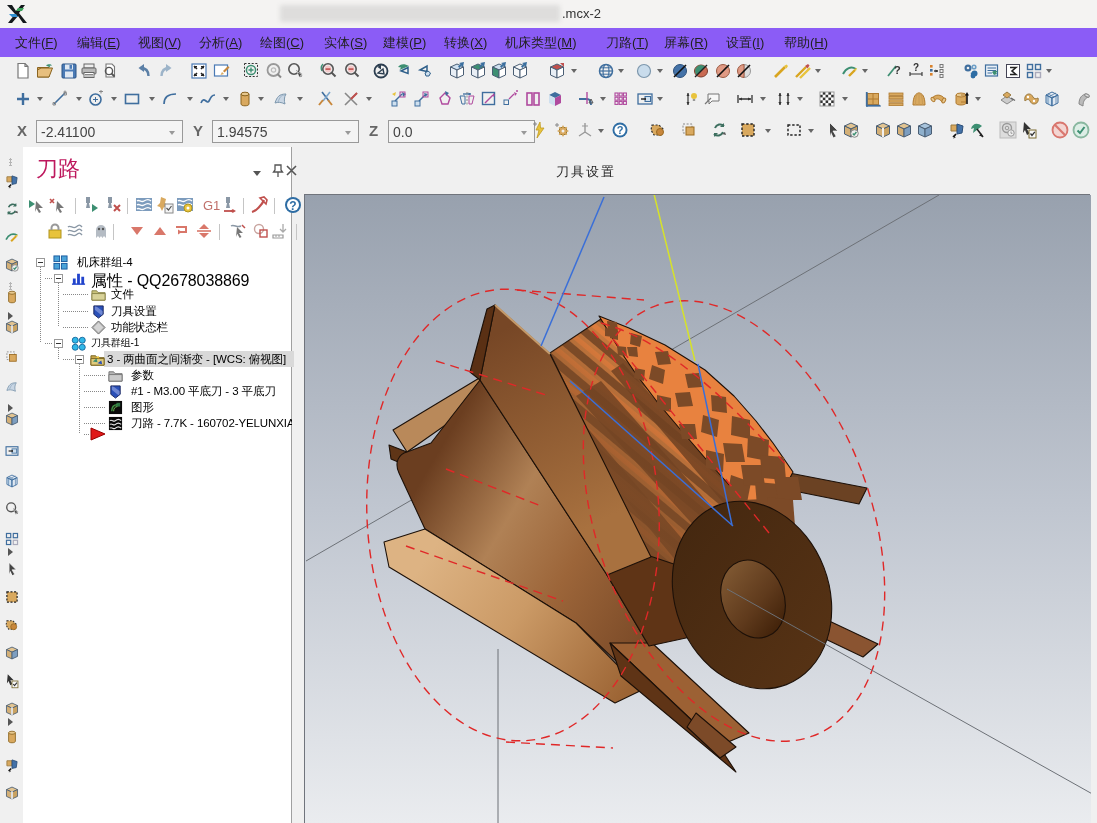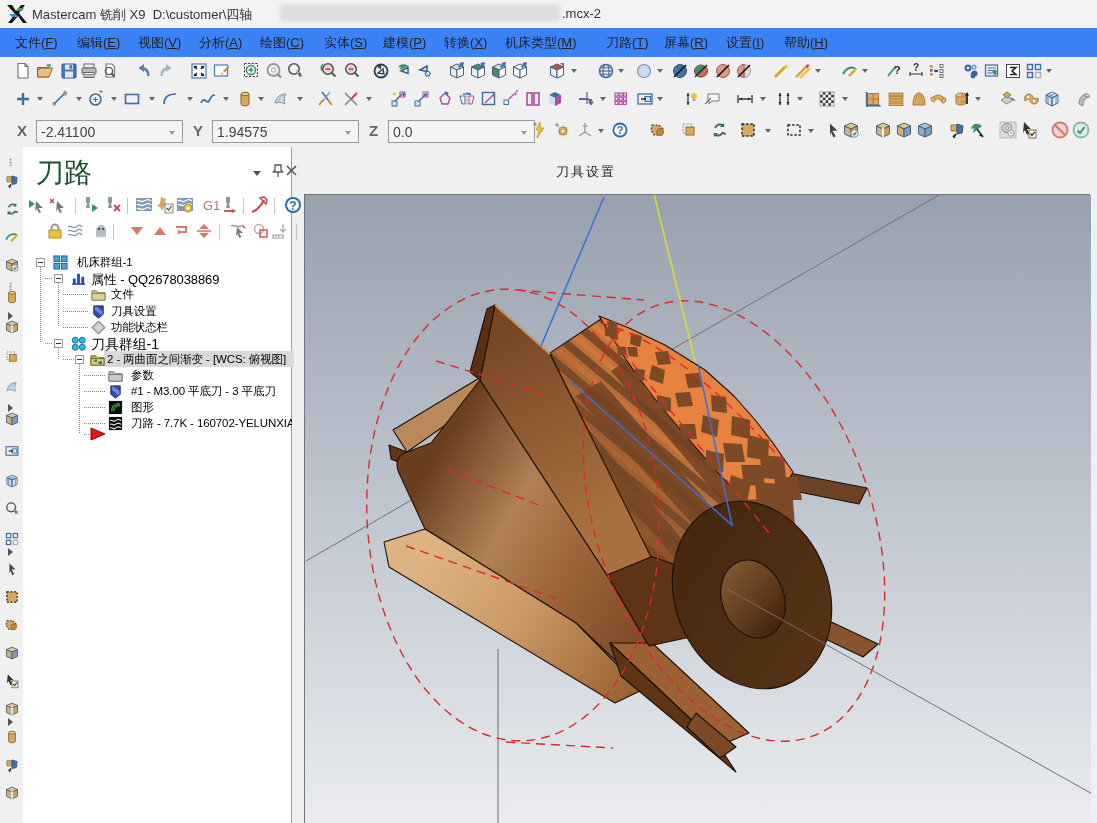--- a/index.html
+++ b/index.html
@@ -10,25 +10,24 @@
 .grip{position:absolute;width:3px;background-image:radial-gradient(circle,#b5b5b5 1px,transparent 1.2px);background-size:3px 3px}
 .menui{position:absolute;top:0;height:29px;line-height:29px;font-size:13px;color:#222}
 .menui u{text-decoration:underline}
 </style></head><body>
 <div class="abs" style="left:0;top:0;width:1097px;height:28px;background:#f4f3f2">
 <svg class="abs" style="left:6px;top:4px" width="22" height="20" viewBox="0 0 22 20">
 <path d="M1 1l8 9-7 9h4l6-7 5 7h4L13 9l6-8h-4l-5 6-4-6z" fill="#14181c"></path>
 <path d="M3 10h7l2 3H6z" fill="#2e8fd0"></path>
       <path d="M10 7h6l2-3h-6z" fill="#3aa05a"></path>
 </svg>
-<span class="abs" style="left:32px;top:6px;font-size:13px;color:#333">Mastercam 铣削 X9&nbsp;&nbsp;D:\customer\四轴</span>
 <div class="abs" style="left:280px;top:5px;width:280px;height:17px;background:#dedddc;border-radius:2px;filter:blur(2px)"></div>
 <span class="abs" style="left:562px;top:6px;font-size:13px;color:#333">.mcx-2</span>
 </div>
-<div class="abs" style="left:0;top:28px;width:1097px;height:29px;background:#3b82f6">
+<div class="abs" style="left:0;top:28px;width:1097px;height:29px;background:#8b5cf6">
 <span class="menui" style="left:15px">文件(<u>F</u>)</span>
 <span class="menui" style="left:77px">编辑(<u>E</u>)</span>
 <span class="menui" style="left:138px">视图(<u>V</u>)</span>
 <span class="menui" style="left:199px">分析(<u>A</u>)</span>
 <span class="menui" style="left:260px">绘图(<u>C</u>)</span>
 <span class="menui" style="left:324px">实体(<u>S</u>)</span>
 <span class="menui" style="left:383px">建模(<u>P</u>)</span>
 <span class="menui" style="left:444px">转换(<u>X</u>)</span>
 <span class="menui" style="left:505px">机床类型(<u>M</u>)</span>
 <span class="menui" style="left:606px">刀路(<u>T</u>)</span>
@@ -961,21 +960,21 @@
         <rect x="8" y="7" width="2" height="9" fill="#f0f0f0"></rect>
       </svg>
     </div>
 <div class="grip" style="left:9px;top:11px;height:8px"></div>
 <div class="grip" style="left:9px;top:135px;height:8px"></div>
 <div class="abs" style="left:8px;top:165px;width:0;height:0;border-top:4px solid transparent;border-bottom:4px solid transparent;border-left:5px solid #555"></div>
 <div class="abs" style="left:8px;top:257px;width:0;height:0;border-top:4px solid transparent;border-bottom:4px solid transparent;border-left:5px solid #555"></div>
 <div class="abs" style="left:8px;top:401px;width:0;height:0;border-top:4px solid transparent;border-bottom:4px solid transparent;border-left:5px solid #555"></div>
 <div class="abs" style="left:8px;top:571px;width:0;height:0;border-top:4px solid transparent;border-bottom:4px solid transparent;border-left:5px solid #555"></div>
 <div class="abs" style="left:23px;top:0px;width:269px;height:676px;background:#fff;border-right:1px solid #a0a0a0">
-<span class="abs" style="left:13px;top:7px;font-size:28px;color:#14532d">刀路</span>
+<span class="abs" style="left:13px;top:7px;font-size:22px;color:#be185d">刀路</span>
 <div class="drp" style="left:230px;top:24px;border-top-color:#555;border-left-width:4.5px;border-right-width:4.5px;border-top-width:5px"></div>
 <svg class="abs" style="left:248px;top:17px" width="14" height="14" viewBox="0 0 14 14">
         <path d="M4 1h6v5l1.5 2h-9L4 6z" fill="none" stroke="#555" stroke-width="1.3"></path>
         <path d="M7 8v5" stroke="#555" stroke-width="1.3"></path>
       </svg>
 <svg class="abs" style="left:262px;top:17px" width="13" height="13" viewBox="0 0 13 13">
         <path d="M2 2l9 9M11 2l-9 9" stroke="#555" stroke-width="1.6"></path>
       </svg>
 <svg class="abs" style="left:5px;top:49px" width="18" height="18" viewBox="0 0 18 18">
         <path d="M1 4l6 4-6 4z" fill="#3d8f72"></path>
@@ -1094,28 +1093,28 @@
 <div class="abs" style="left:61px;top:276px;width:21px;height:1px;background-image:linear-gradient(90deg,#888 1px,transparent 1px);background-size:2px 1px"></div>
 <div class="abs" style="left:61px;top:287px;width:6px;height:1px;background-image:linear-gradient(90deg,#888 1px,transparent 1px);background-size:2px 1px"></div>
 <div class="abs" style="left:13px;top:111px;width:9px;height:9px;background:#fff;border:1px solid #999"></div>
 <div class="abs" style="left:15px;top:115px;width:5px;height:1px;background:#333"></div>
 <svg class="abs" style="left:30px;top:108px" width="15" height="15" viewBox="0 0 16 16">
         <rect x="1" y="1" width="6" height="6" fill="#4aa3d8" stroke="#1a5a9e"></rect>
         <rect x="9" y="1" width="6" height="6" fill="#4aa3d8" stroke="#1a5a9e"></rect>
         <rect x="1" y="9" width="6" height="6" fill="#4aa3d8" stroke="#1a5a9e"></rect>
         <rect x="9" y="9" width="6" height="6" fill="#4aa3d8" stroke="#1a5a9e"></rect>
       </svg>
-<span class="abs" style="left:54px;top:108px;width:215px;overflow:hidden;font-size:11.5px;letter-spacing:-0.1px;color:#000;white-space:nowrap">机床群组-1</span>
+<span class="abs" style="left:54px;top:108px;width:215px;overflow:hidden;font-size:11.5px;letter-spacing:-0.1px;color:#000;white-space:nowrap">机床群组-4</span>
 <div class="abs" style="left:31px;top:127px;width:9px;height:9px;background:#fff;border:1px solid #999"></div>
 <div class="abs" style="left:33px;top:131px;width:5px;height:1px;background:#333"></div>
 <svg class="abs" style="left:48px;top:124px" width="15" height="15" viewBox="0 0 16 16">
         <path d="M2 14V8h3v6zm4.5 0V3h3v11zm4.5 0V6h3v8z" fill="#2244cc"></path>
         <path d="M1 14h14" stroke="#2244cc" stroke-width="1.5"></path>
       </svg>
-<span class="abs" style="left:68px;top:124px;width:201px;overflow:hidden;font-size:13px;letter-spacing:-0.1px;color:#000;white-space:nowrap">属性 - QQ2678038869</span>
+<span class="abs" style="left:68px;top:124px;width:201px;overflow:hidden;font-size:16px;letter-spacing:-0.1px;color:#000;white-space:nowrap">属性 - QQ2678038869</span>
 <svg class="abs" style="left:68px;top:140px" width="15" height="15" viewBox="0 0 16 16">
         <path d="M1 4h5l1.5 2H15v8H1z" fill="#c9c27a" stroke="#8a844a"></path>
         <path d="M1 7h14v7H1z" fill="#d8d298" stroke="#8a844a"></path>
       </svg>
 <span class="abs" style="left:88px;top:140px;width:181px;overflow:hidden;font-size:11.5px;letter-spacing:-0.1px;color:#000;white-space:nowrap">文件</span>
 <svg class="abs" style="left:68px;top:157px" width="15" height="15" viewBox="0 0 16 16">
         <path d="M3 2h10v9l-5 4-5-4z" fill="#2a50b8"></path>
         <path d="M5 2 13 8v3l-1.5 1.2L4 6V2z" fill="#7a90d8" opacity="0.85"></path>
         <path d="M3 2h10v9l-5 4-5-4z" fill="none" stroke="#16245e"></path>
       </svg>
@@ -1126,31 +1125,31 @@
       </svg>
 <span class="abs" style="left:88px;top:173px;width:181px;overflow:hidden;font-size:11.5px;letter-spacing:-0.1px;color:#000;white-space:nowrap">功能状态栏</span>
 <div class="abs" style="left:31px;top:192px;width:9px;height:9px;background:#fff;border:1px solid #999"></div>
 <div class="abs" style="left:33px;top:196px;width:5px;height:1px;background:#333"></div>
 <svg class="abs" style="left:48px;top:189px" width="15" height="15" viewBox="0 0 16 16">
         <circle cx="4.5" cy="4.5" r="3.2" fill="#30b8e8" stroke="#1a6a9e"></circle>
         <circle cx="12" cy="4.5" r="3.2" fill="#30b8e8" stroke="#1a6a9e"></circle>
         <circle cx="4.5" cy="12" r="3.2" fill="#30b8e8" stroke="#1a6a9e"></circle>
         <circle cx="12" cy="12" r="3.2" fill="#30b8e8" stroke="#1a6a9e"></circle>
       </svg>
-<span class="abs" style="left:68px;top:189px;width:201px;overflow:hidden;font-size:14px;letter-spacing:-0.1px;color:#000;white-space:nowrap">刀具群组-1</span>
+<span class="abs" style="left:68px;top:189px;width:201px;overflow:hidden;font-size:10px;letter-spacing:-0.1px;color:#000;white-space:nowrap">刀具群组-1</span>
 <div class="abs" style="left:52px;top:208px;width:9px;height:9px;background:#fff;border:1px solid #999"></div>
 <div class="abs" style="left:54px;top:212px;width:5px;height:1px;background:#333"></div>
 <svg class="abs" style="left:67px;top:205px" width="15" height="15" viewBox="0 0 16 16">
         <path d="M1 4h5l1.5 2H15v8H1z" fill="#c8a84a" stroke="#7a6420"></path>
         <path d="M1 7h14v7H1z" fill="#e0cb7d" stroke="#7a6420"></path>
         <path d="M3 10l4-3 1 4z" fill="#3d8f72"></path>
         <path d="M8 12l4-3 1 4z" fill="#2a50b8"></path>
         <path d="M6 6 9 4l1 3z" fill="#e8c33c"></path>
       </svg>
-<span class="abs" style="left:84px;top:205px;width:185px;overflow:hidden;font-size:11.5px;letter-spacing:-0.1px;color:#000;white-space:nowrap">2 - 两曲面之间渐变 - [WCS: 俯视图]</span>
+<span class="abs" style="left:84px;top:205px;width:185px;overflow:hidden;font-size:11.5px;letter-spacing:-0.1px;color:#000;white-space:nowrap">3 - 两曲面之间渐变 - [WCS: 俯视图]</span>
 <svg class="abs" style="left:85px;top:221px" width="15" height="15" viewBox="0 0 16 16">
         <path d="M1 4h5l1.5 2H15v8H1z" fill="#b5b5b5" stroke="#777"></path>
         <path d="M1 7h14v7H1z" fill="#cacaca" stroke="#777"></path>
       </svg>
 <span class="abs" style="left:108px;top:221px;width:161px;overflow:hidden;font-size:11.5px;letter-spacing:-0.1px;color:#000;white-space:nowrap">参数</span>
 <svg class="abs" style="left:85px;top:237px" width="15" height="15" viewBox="0 0 16 16">
         <path d="M3 2h10v9l-5 4-5-4z" fill="#2a50b8"></path>
         <path d="M5 2 13 8v3l-1.5 1.2L4 6V2z" fill="#7a90d8" opacity="0.85"></path>
         <path d="M3 2h10v9l-5 4-5-4z" fill="none" stroke="#16245e"></path>
       </svg>

